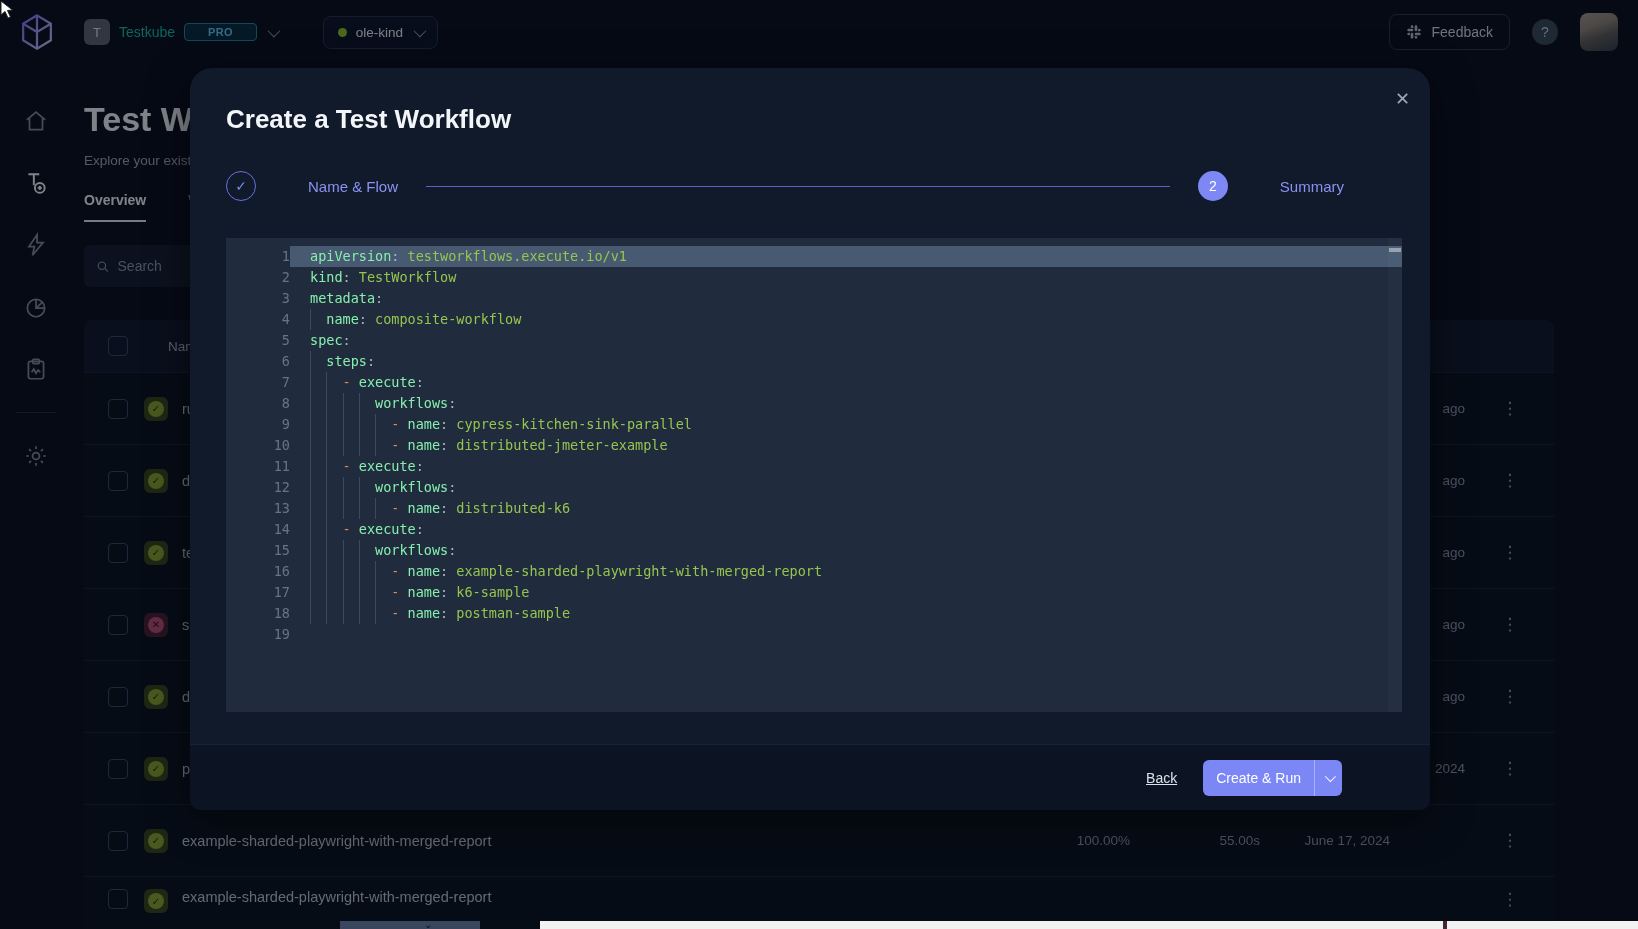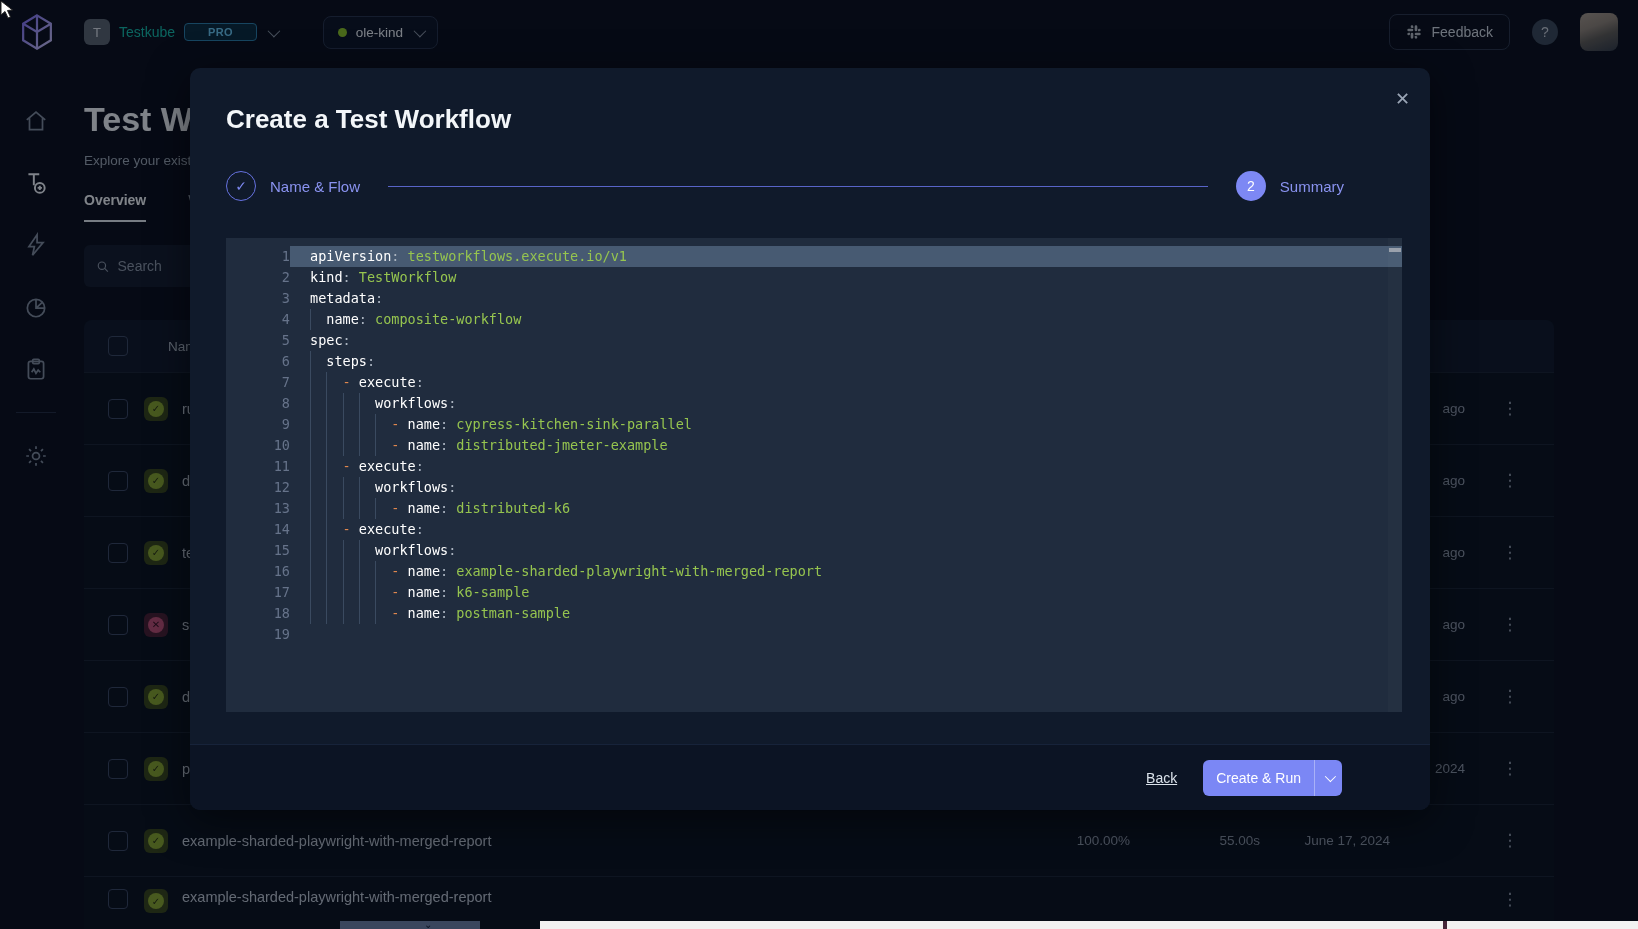--- a/index.html
+++ b/index.html
@@ -74,43 +74,43 @@
   .cell { font-size:13.5px; color:#8d97a6; text-align:right; white-space:nowrap; flex:none; }
   .c-pass { width:140px; } .c-dur { width:140px; padding-right:10px; } .c-date { width:140px; padding-right:20px; }
   .c-last { width:80px; padding-right:25px; }
   .kebab { width:40px; text-align:center; font-size:17px; color:#8d97a6; flex:none; cursor:pointer; letter-spacing:0; }
 
   
   .overlay { position:absolute; inset:0; background:rgba(3,7,15,.47); z-index:2; }
 
   
   .modal { position:absolute; left:190px; top:68px; width:1240px; height:742px; background:#101a2b;
-    border-radius:10px; z-index:3; box-shadow:0 10px 40px rgba(0,0,0,.5); }
+    border-radius:22px; z-index:3; box-shadow:0 10px 40px rgba(0,0,0,.5); }
   .modal-title { position:absolute; left:36px; top:36px; font-size:26px; font-weight:bold; color:#f3f6f9; }
   .modal-close { position:absolute; right:20px; top:20px; font-size:18px; color:#9aa5b5; cursor:pointer; }
   .stepper { position:absolute; left:36px; right:86px; top:100px; height:36px; display:flex; align-items:center; }
   .step { display:flex; align-items:center; gap:14px; cursor:pointer; }
   .step-circle-done { width:30px; height:30px; border-radius:50%; border:1.5px solid #6672e0;
     color:#7d88f0; display:flex; align-items:center; justify-content:center; font-size:14px; }
   .step-circle-num { width:30px; height:30px; border-radius:50%; background:#7d88f4; color:#fff;
     display:flex; align-items:center; justify-content:center; font-size:14px; }
-  .step-label { font-size:15px; color:#8a93f0; }
+  .step-label { font-size:15px; color:#8a93f0;margin-left:38px; }
   .step-line { flex:1; border-top:1px solid #5864c8; margin:0 28px; }
 
   
   .editor { position:absolute; left:36px; top:170px; width:1176px; height:474px; background:#202c3e;
     display:flex; font-family:"DejaVu Sans Mono", monospace; font-size:13.5px; line-height:21px;
     overflow:hidden; cursor:text; }
   .gutter { width:64px; flex:none; padding-top:8px; text-align:right; color:#66738a; user-select:none; }
   .gutter .ln { padding-right:0; height:21px; }
   .codecol { flex:1; padding-top:8px; position:relative; }
   .cl { height:21px; padding-left:20px; white-space:pre; }
   .cl.hl { background:#475a72; }
   .ig { display:inline-block; width:2ch; height:21px; border-left:1px solid rgba(110,132,160,.35); vertical-align:top; }
-  .k { color:#ffffff; } .p { color:#aab4c0; } .v { color:#96c54f; } .dash { color:#df874e; }
+  .k { color:#86efac; } .p { color:#aab4c0; } .v { color:#96c54f; } .dash { color:#df874e; }
   .ed-scroll { position:absolute; right:0; top:0; width:14px; height:100%; background:rgba(255,255,255,.02); }
   .ed-thumb { position:absolute; right:1px; top:10px; width:12px; height:4px; background:#9aa1ac; }
 
   
   .modal-footer { position:absolute; left:0; right:0; bottom:0; height:66px; background:#0c1424;
     border-top:1px solid #17233a; border-radius:0 0 10px 10px; display:flex; align-items:center;
     justify-content:flex-end; padding-right:88px; gap:26px; }
   .back-btn { background:transparent; border:none; color:#dbe2ea; font-size:14px; cursor:pointer;
     font-family:"Liberation Sans",sans-serif;text-decoration:underline; }
   .split-btn { display:flex; height:36px; border-radius:6px; overflow:hidden; }

